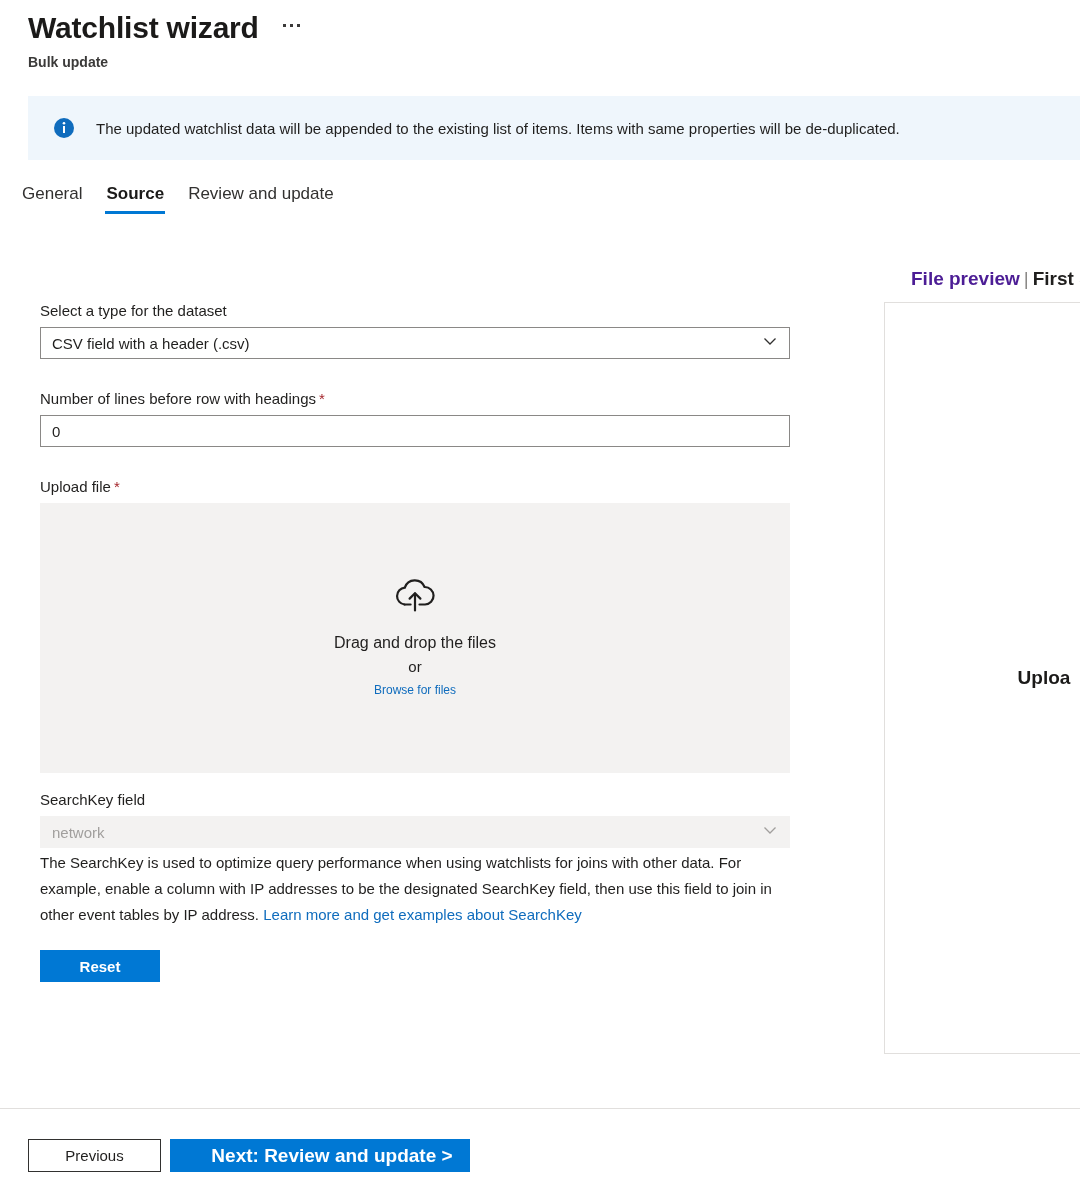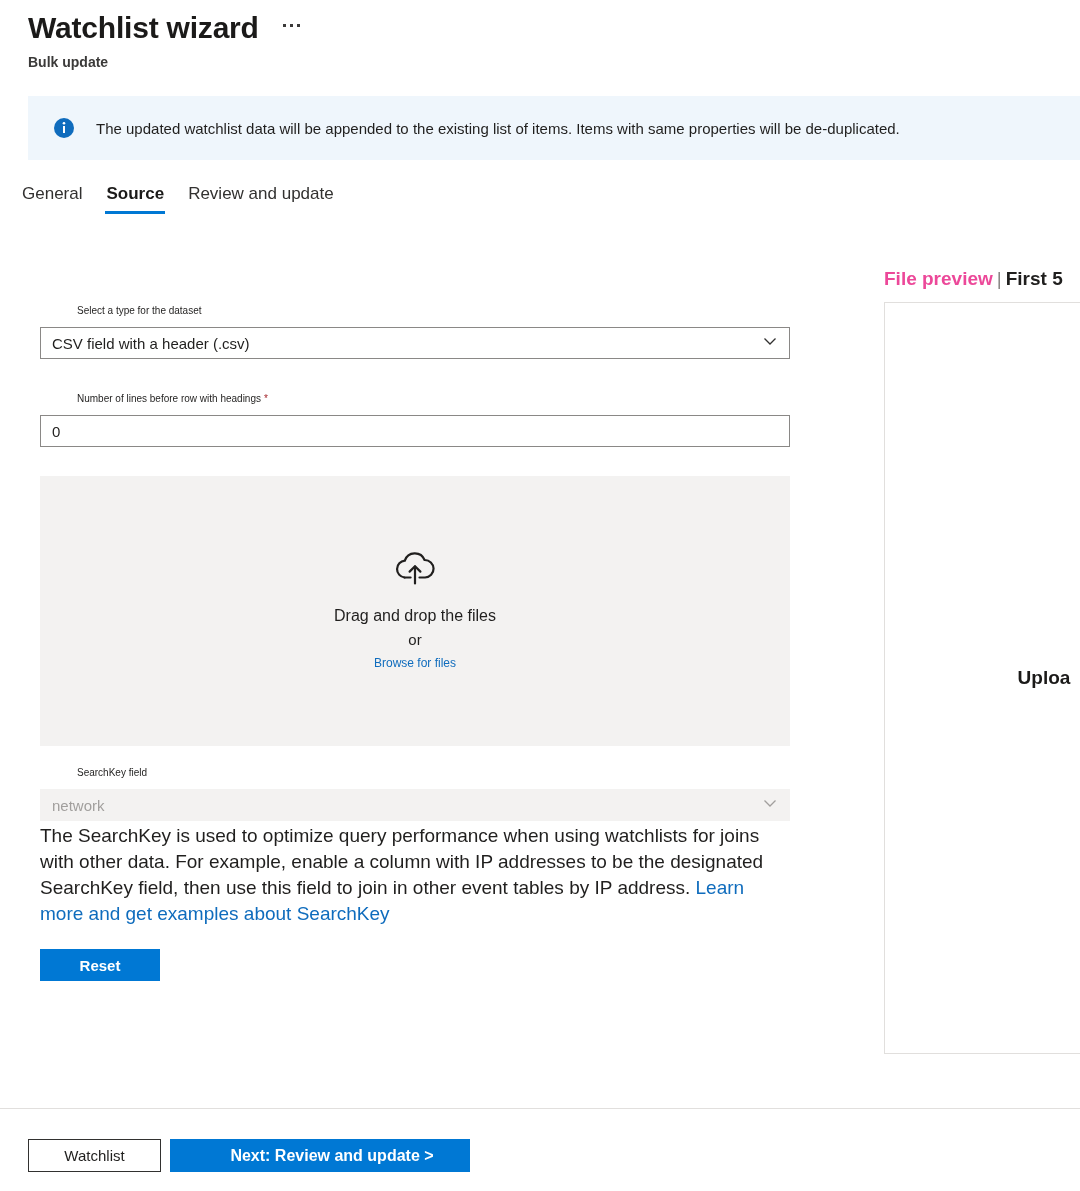--- a/index.html
+++ b/index.html
@@ -122,25 +122,24 @@
   }
 
   
   .form-col {
     position: absolute;
     left: 40px;
     top: 300px;
     width: 750px;
   }
   .field-label {
-    font-size: 10px;
+    font-size: 15px;
     line-height: 21px;
     color: #201f1e;
     margin-bottom: 6px;
-    margin-left: 37px;
   }
   .req {
     color: #a4262c;
     margin-left: 3px;
   }
   .control {
     position: relative;
     width: 750px;
     height: 32px;
     border: 1px solid #8a8886;
@@ -193,21 +192,21 @@
   .dz-link {
     font-size: 12px;
     line-height: 22px;
     color: #0f6cbd;
     margin-top: 2px;
     cursor: pointer;
   }
 
   
   .helper {
-    font-size: 19px;
+    font-size: 15px;
     line-height: 26px;
     color: #201f1e;
     width: 740px;
     margin-top: 2px;
   }
   .helper a {
     color: #0f6cbd;
     text-decoration: none;
     cursor: pointer;
   }
@@ -249,38 +248,39 @@
     background: #e1dfdd;
   }
   .footer {
     position: absolute;
     left: 28px;
     top: 1139px;
     display: flex;
     gap: 9px;
   }
   .footer .btn-default { width: 133px; height: 33px; }
-  .footer .btn-primary { width: 300px; height: 33px; font-size: 16px; padding-left: 24px; }
+  .footer .btn-primary { width: 300px; height: 33px; font-size: 19px; padding-left: 24px; }
 
   
   .preview-panel {
     position: absolute;
     left: 884px;
     top: 266px;
     width: 320px;
   }
   .preview-head {
     font-size: 19px;
     line-height: 26px;
     white-space: nowrap;
     margin-bottom: 10px;
   }
   .preview-head .pv-title {
     font-weight: 700;
-    color: #ec4899;
+    color: #4c1d95;
+    margin-left: 27px;
   }
   .preview-head .pv-sep {
     color: #8a8886;
     font-weight: 400;
     margin: 0 4px;
   }
   .preview-head .pv-sub {
     font-weight: 700;
     color: #201f1e;
     text-align: center;
@@ -355,20 +355,23 @@
 
     <div class="field-label">
       <span>Number of lines before row with headings</span><span class="req">*</span>
     </div>
     <div class="control">
       <span>0</span>
     </div>
 
     <div class="spacer-20"></div>
 
+    <div class="field-label">
+      <span>Upload file</span><span class="req">*</span>
+    </div>
     <div class="dropzone">
       <span class="dz-icon">
         <svg width="46" height="40" viewBox="0 0 46 40" aria-hidden="true">
           <path d="M12.5 29.5 A8.5 8.5 0 0 1 12.8 12.6 A10.5 10.5 0 0 1 32.6 12.0 A8.0 8.0 0 0 1 33.0 29.5 L27.5 29.5" fill="none" stroke="#201f1e" stroke-width="2.2" stroke-linecap="round"></path>
           <path d="M18.6 29.5 L12.5 29.5" fill="none" stroke="#201f1e" stroke-width="2.2" stroke-linecap="round"></path>
           <path d="M23 35.5 L23 18.5" fill="none" stroke="#201f1e" stroke-width="2.2" stroke-linecap="round"></path>
           <path d="M17.6 23.6 L23 18.2 L28.4 23.6" fill="none" stroke="#201f1e" stroke-width="2.2" stroke-linecap="round" stroke-linejoin="round"></path>
         </svg>
       </span>
       <div class="dz-line">Drag and drop the files</div>
@@ -399,17 +402,17 @@
     <div class="preview-head">
       <span class="pv-title">File preview</span><span class="pv-sep">|</span><span class="pv-sub">First 5</span>
     </div>
     <div class="preview-box">
       <div class="preview-empty">Uploa</div>
     </div>
   </div>
 
   <div class="footer-divider"></div>
   <div class="footer">
-    <div class="btn btn-default">Watchlist</div>
+    <div class="btn btn-default">Previous</div>
     <div class="btn btn-primary">Next: Review and update &gt;</div>
   </div>
 
 </div>
 
 </body></html>

